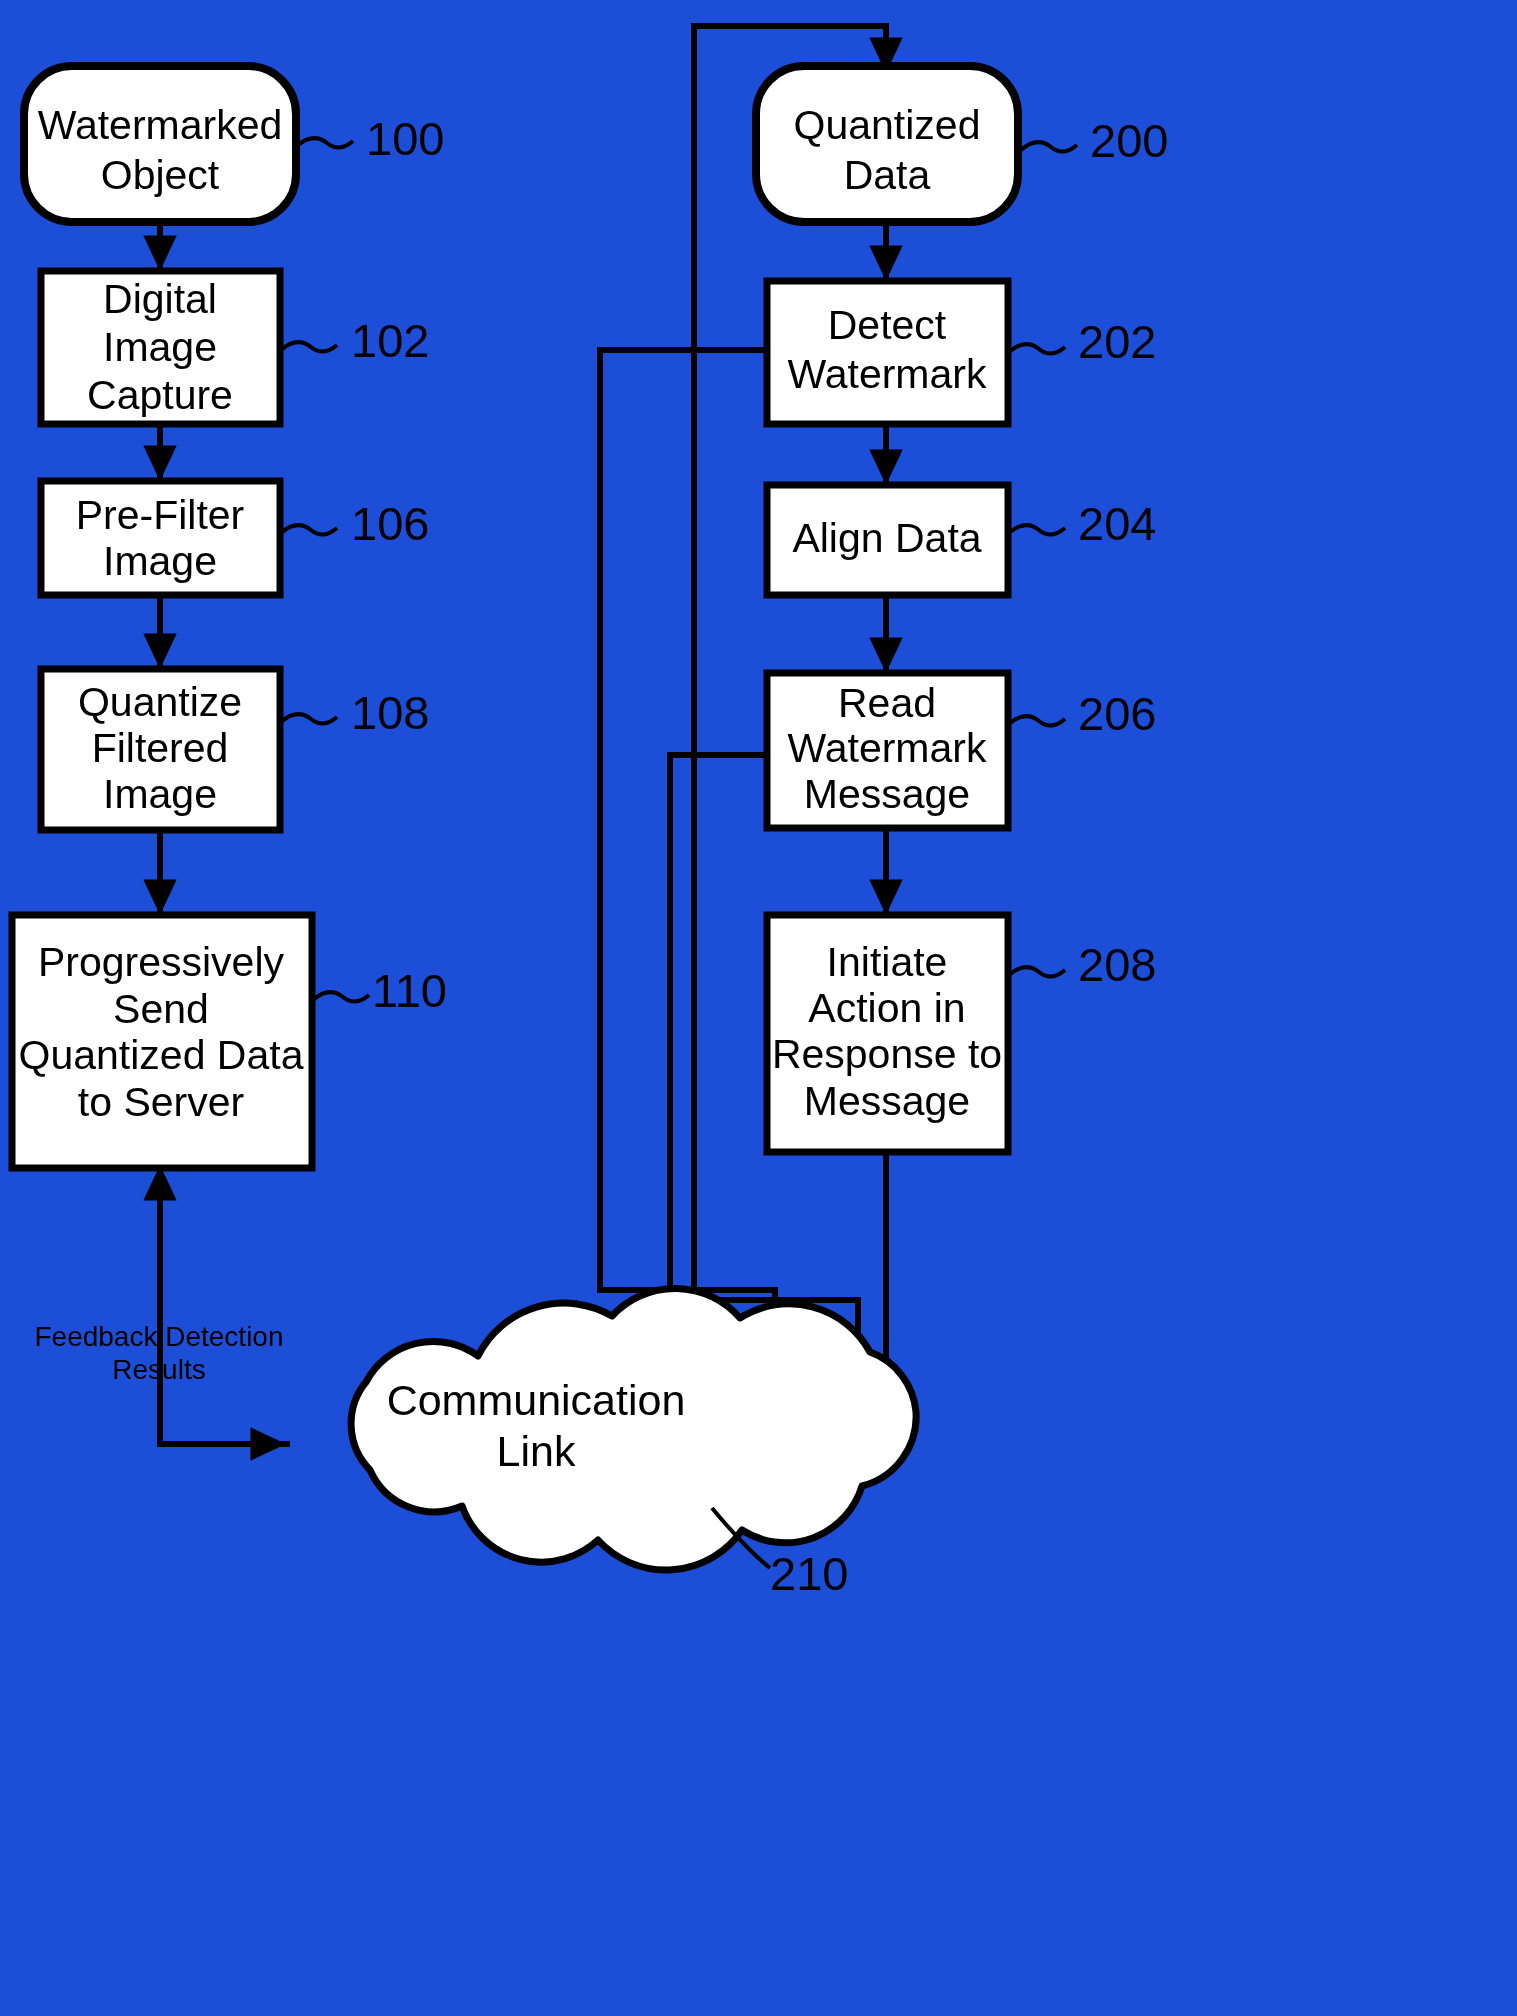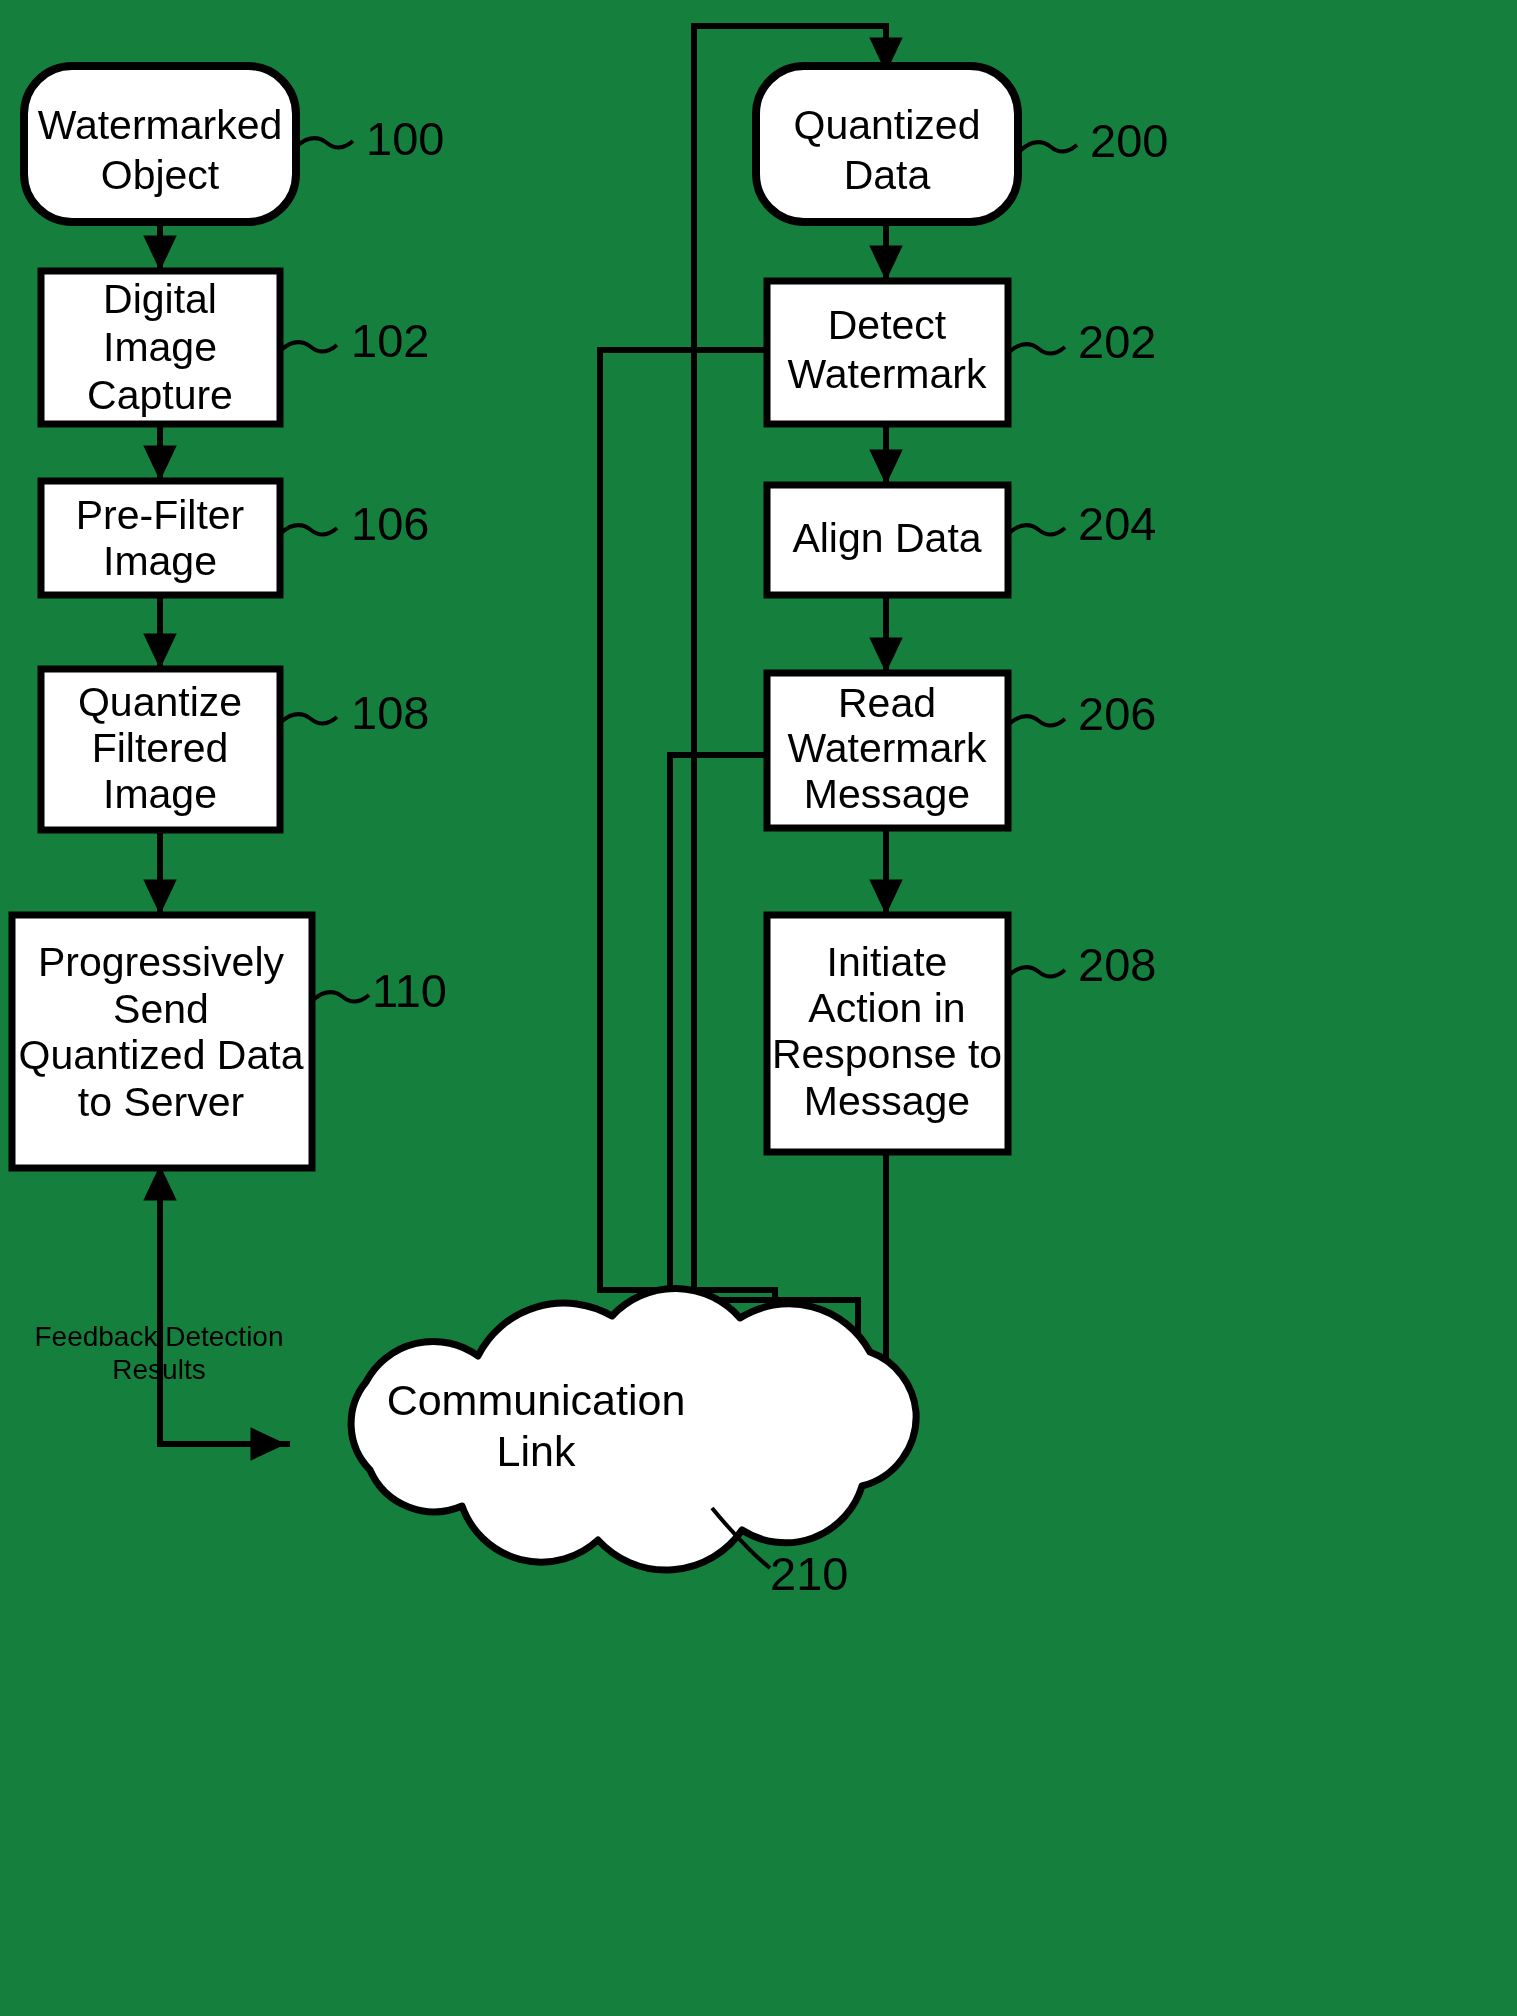--- a/index.html
+++ b/index.html
@@ -7,21 +7,21 @@
     padding: 0;
     background: #ffffff;
   }
   body {
     font-family: "Liberation Sans", sans-serif;
   }
   #figure-root {
     position: relative;
     width: 1517px;
     height: 2016px;
-    background: #15803d;
+    background: #1d4ed8;
     overflow: hidden;
   }
   svg.diagram {
     position: absolute;
     top: 0;
     left: 0;
     width: 1517px;
     height: 2016px;
   }
   .shape-stroke {

